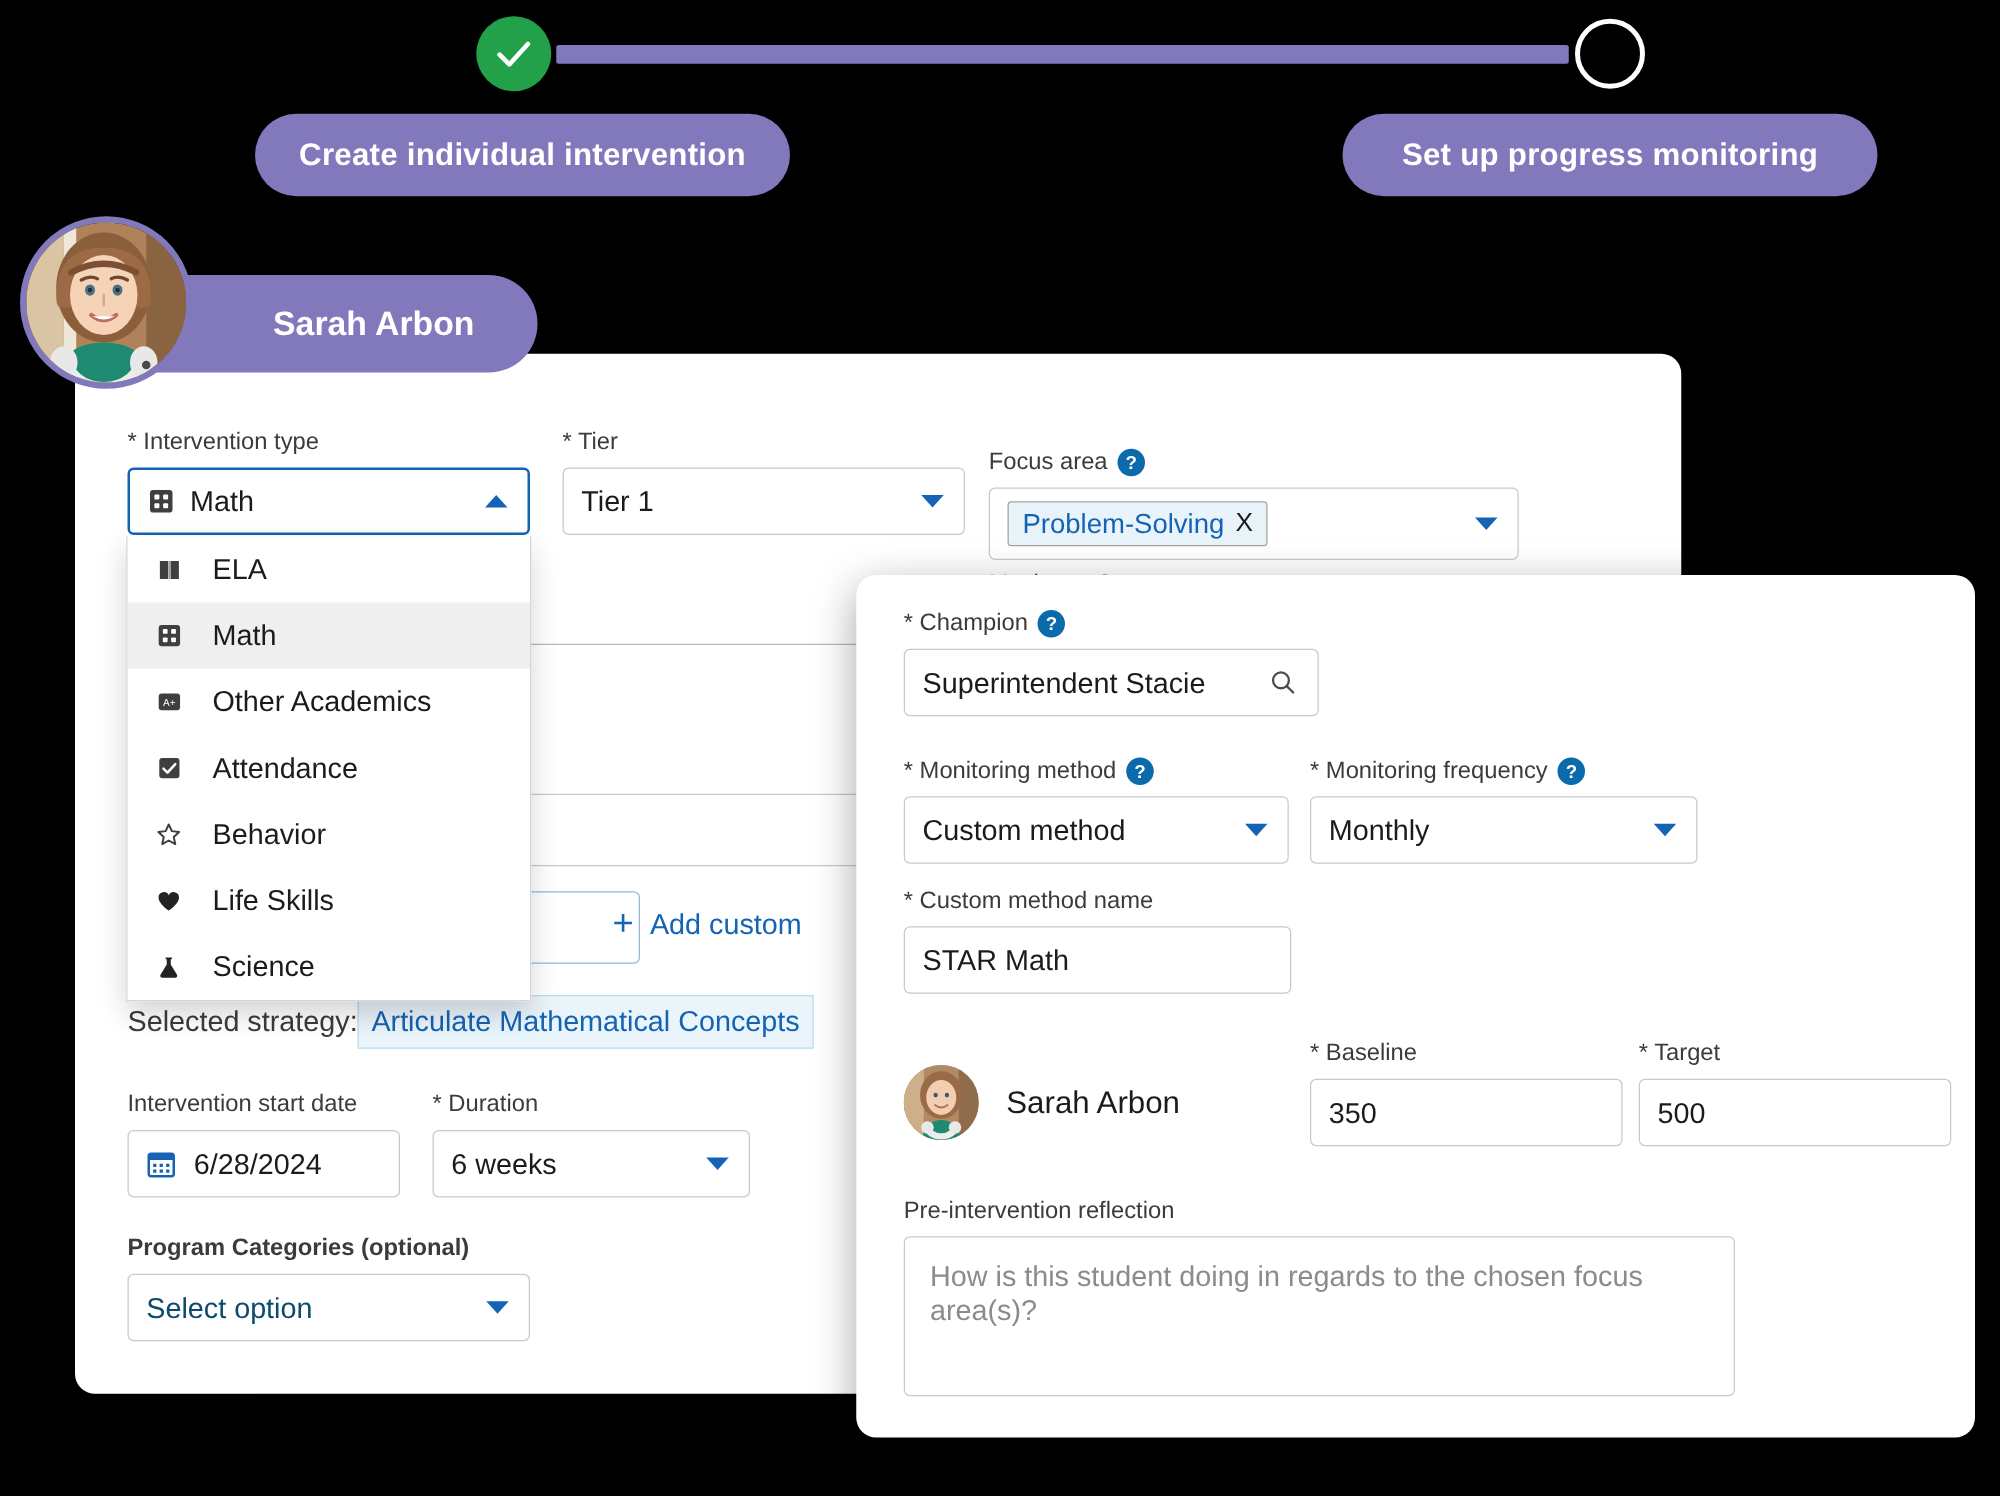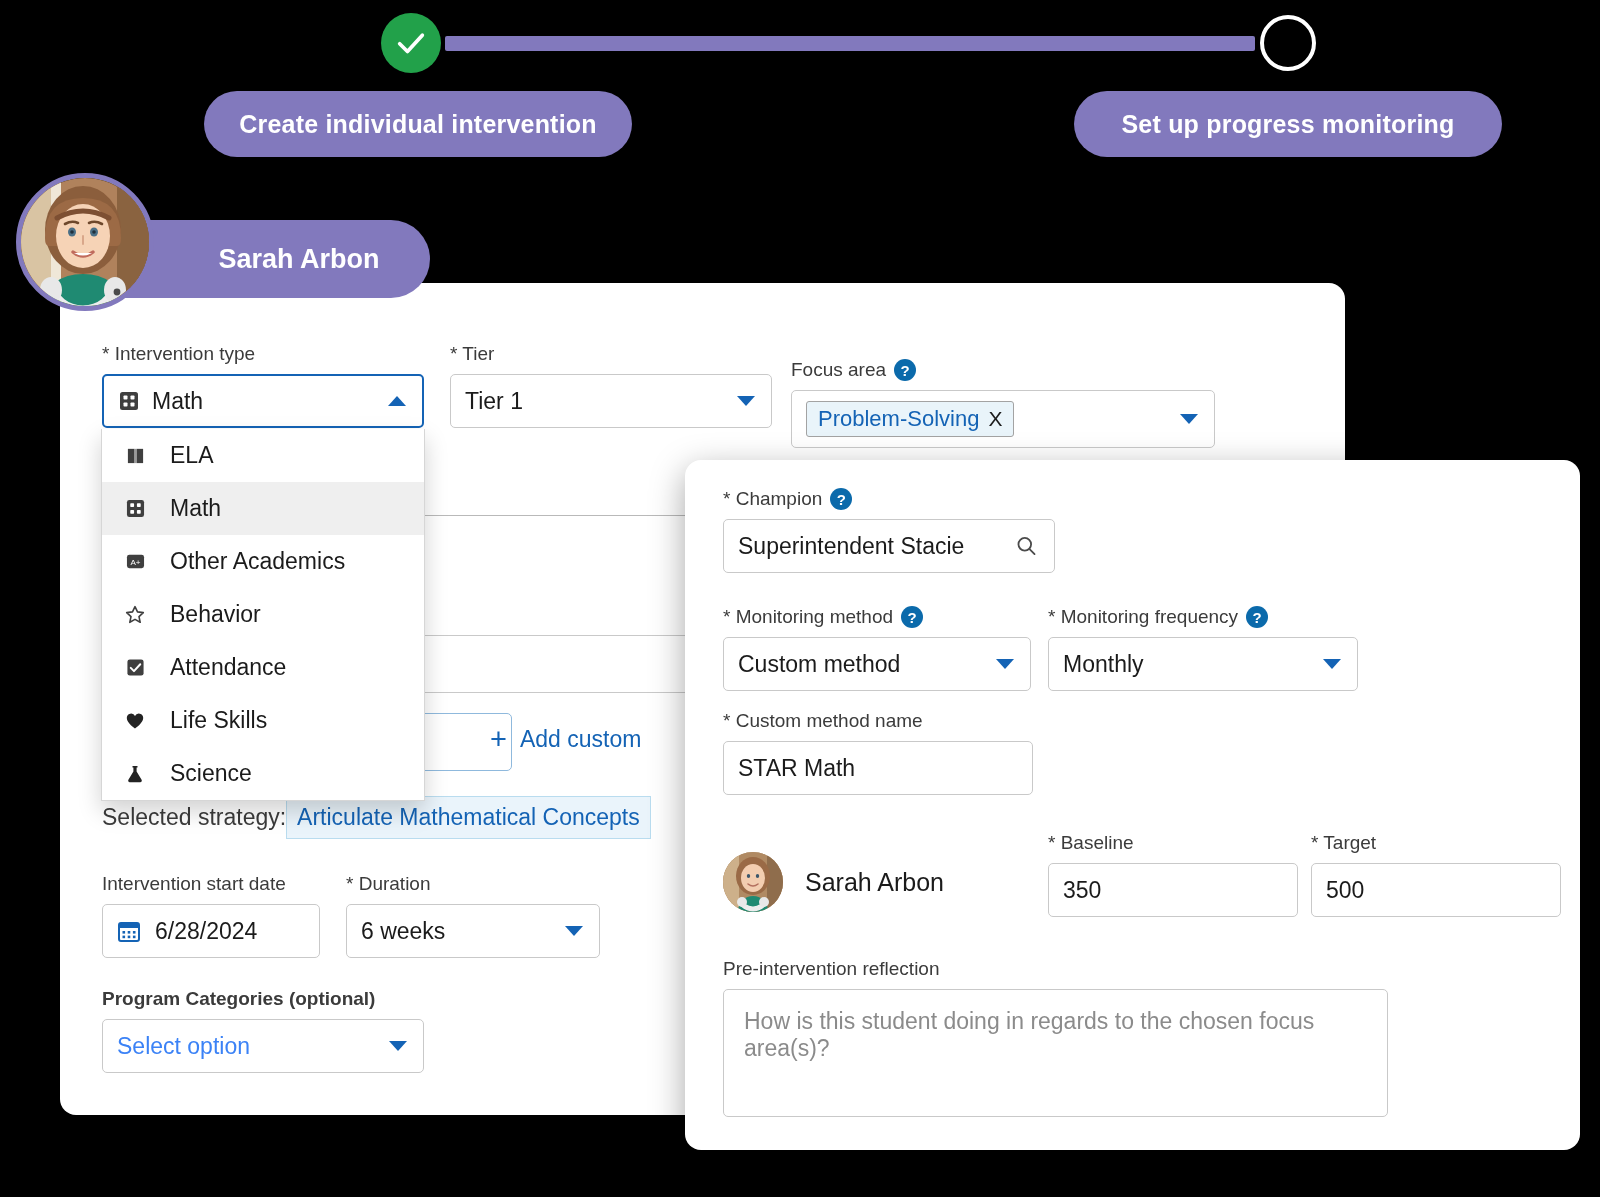--- a/index.html
+++ b/index.html
@@ -84,21 +84,21 @@
     padding: 0 14px; font-size: 23px; color: #1b1b1b;
     position: relative;
   }
   .ctl.focused { border: 2px solid #1463b5; }
   .caret {
     position: absolute; right: 16px; top: 50%; transform: translateY(-50%);
     width: 0; height: 0; border-left: 9px solid transparent;
     border-right: 9px solid transparent; border-top: 10px solid #1463b5;
   }
   .caret.up { border-top: none; border-bottom: 10px solid #1463b5; }
-  .ph { color: #3b82f6; }
+  .ph { color: #0c4a6e; }
 
   
   .dropdown {
     position: absolute; left: 101px; top: 429px;
     width: 324px; background: #fff;
     border: 1px solid #d6d6d6; border-top: none;
     box-shadow: 0 10px 22px rgba(0,0,0,.18);
     z-index: 9; overflow: hidden;
   }
   .dd-item {
@@ -288,34 +288,34 @@
       <span class="dd-ico">
         <svg width="19" height="19" viewBox="0 0 20 20">
             <rect x="1" y="3" width="18" height="14" rx="2.5" fill="#3f3f3f"></rect>
             <text x="10" y="13.6" font-size="8.5" fill="#fff" text-anchor="middle" font-family="Liberation Sans, sans-serif">A+</text>
           </svg>
       </span>
       <span>Other Academics</span>
     </div>
     <div class="dd-item">
       <span class="dd-ico">
-        <svg width="20" height="20" viewBox="0 0 20 20">
-            <path d="M10 1.6l2.5 5.3 5.8.7-4.3 4 1.2 5.7L10 14.4 4.8 17.3 6 11.6 1.7 7.6l5.8-.7z" fill="none" stroke="#3f3f3f" stroke-width="1.6" stroke-linejoin="round"></path>
-          </svg>
-      </span>
-      <span>Behavior</span>
-    </div>
-    <div class="dd-item">
-      <span class="dd-ico">
         <svg width="19" height="19" viewBox="0 0 20 20">
             <rect x="1.5" y="1.5" width="17" height="17" rx="2.5" fill="#3f3f3f"></rect>
             <path d="M5 10.4 L8.4 13.8 L15 6.6" fill="none" stroke="#fff" stroke-width="2.1" stroke-linecap="round" stroke-linejoin="round"></path>
           </svg>
       </span>
       <span>Attendance</span>
+    </div>
+    <div class="dd-item">
+      <span class="dd-ico">
+        <svg width="20" height="20" viewBox="0 0 20 20">
+            <path d="M10 1.6l2.5 5.3 5.8.7-4.3 4 1.2 5.7L10 14.4 4.8 17.3 6 11.6 1.7 7.6l5.8-.7z" fill="none" stroke="#3f3f3f" stroke-width="1.6" stroke-linejoin="round"></path>
+          </svg>
+      </span>
+      <span>Behavior</span>
     </div>
     <div class="dd-item">
       <span class="dd-ico">
         <svg width="20" height="20" viewBox="0 0 20 20">
             <path d="M10 17.4S1.8 12 1.8 6.9A4.3 4.3 0 0110 5.1a4.3 4.3 0 018.2 1.8c0 5.1-8.2 10.5-8.2 10.5z" fill="#232323"></path>
           </svg>
       </span>
       <span>Life Skills</span>
     </div>
     <div class="dd-item">

